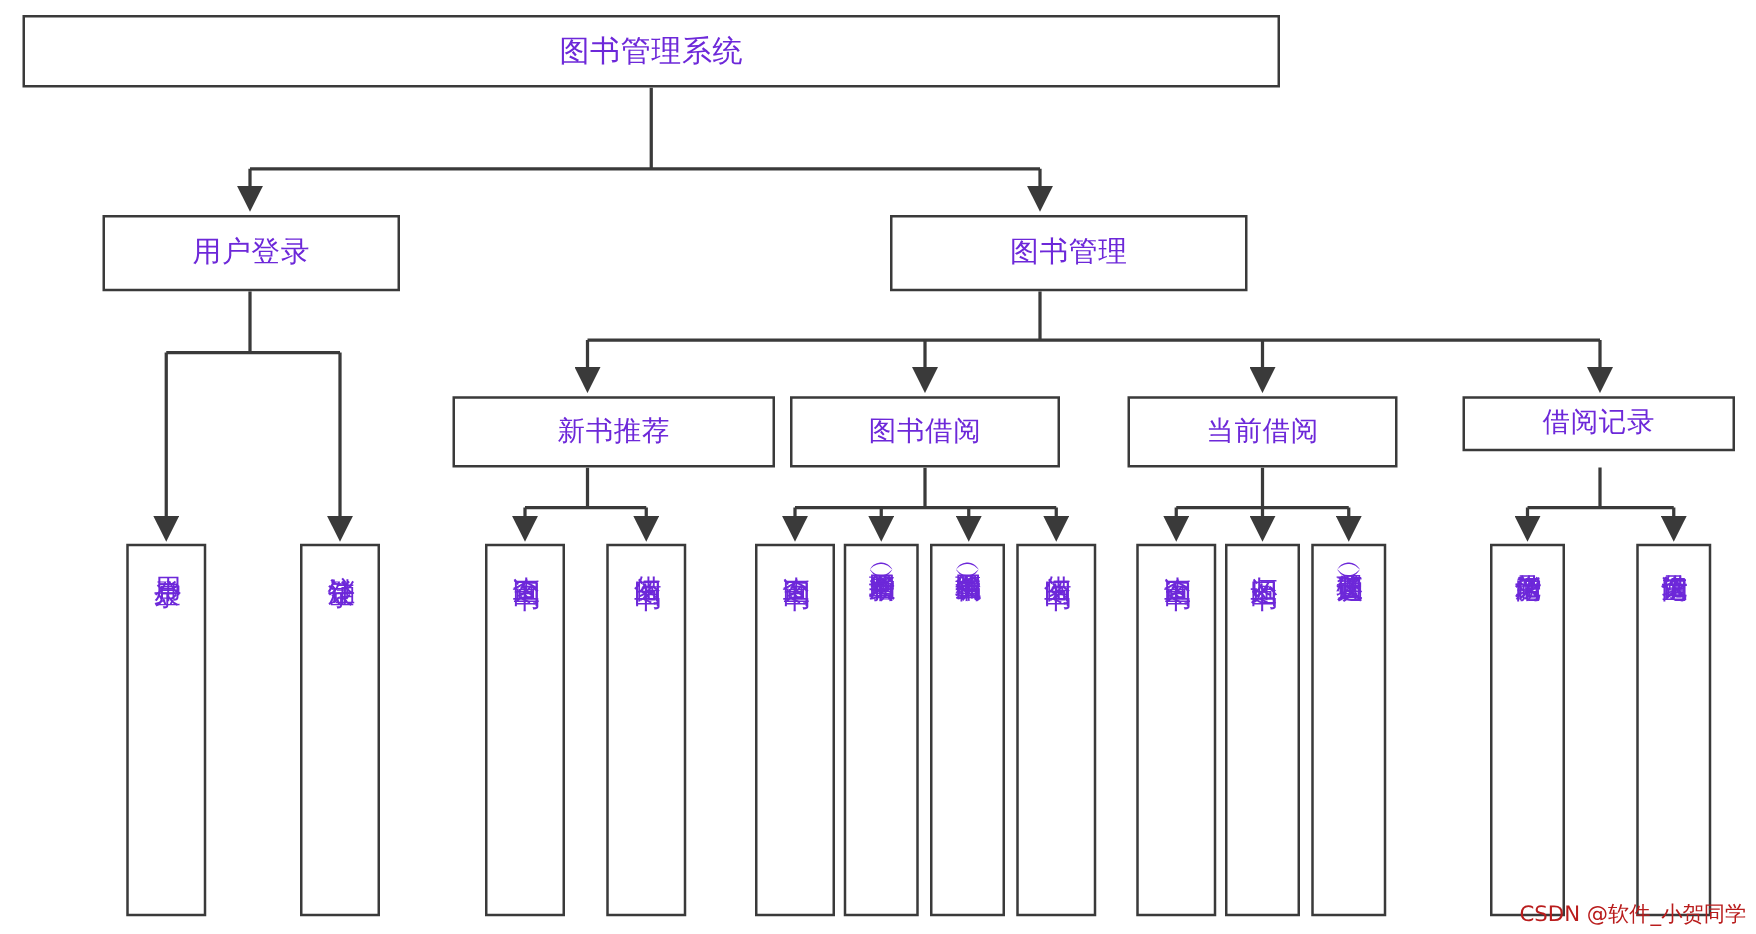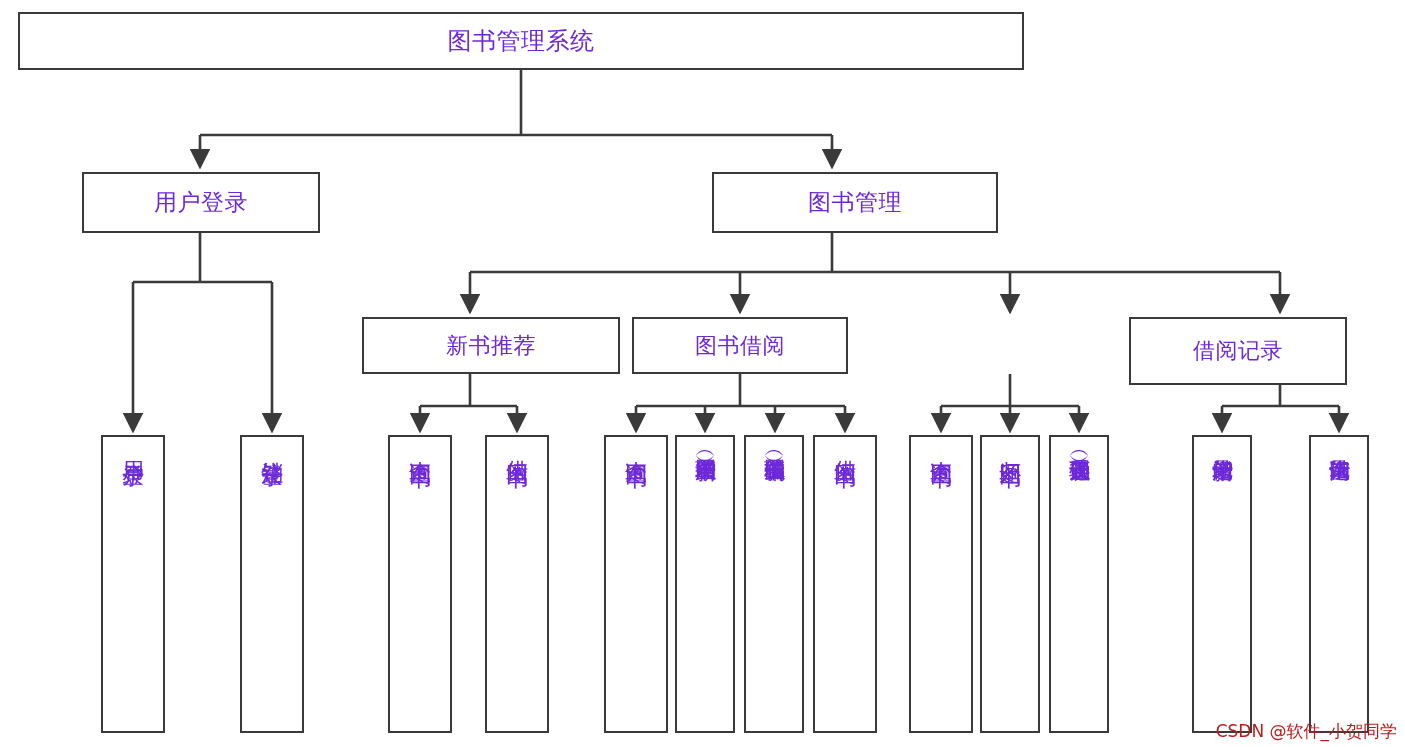--- a/index.html
+++ b/index.html
@@ -140,21 +140,24 @@
   <div class="node lvl1" style="left:712px; top:172px; width:286px; height:61px;">
     <span class="node-label">图书管理</span>
   </div>
 
   <div class="node lvl2" style="left:362px; top:317px; width:258px; height:57px;">
     <span class="node-label">新书推荐</span>
   </div>
   <div class="node lvl2" style="left:632px; top:317px; width:216px; height:57px;">
     <span class="node-label">图书借阅</span>
   </div>
-  <div class="node lvl2" style="left:1129px; top:317px; width:218px; height:68px;">
+  <div class="node lvl2" style="left:902px; top:317px; width:216px; height:57px;">
+    <span class="node-label">当前借阅</span>
+  </div>
+  <div class="node lvl2" style="left:1170px; top:317px; width:218px; height:44px;">
     <span class="node-label">借阅记录</span>
   </div>
 
   <div class="node leaf" style="left:101px; top:435px; width:64px; height:298px;">
     <span class="node-label">用户登录</span>
   </div>
   <div class="node leaf" style="left:240px; top:435px; width:64px; height:298px;">
     <span class="node-label">注销登录</span>
   </div>
 

